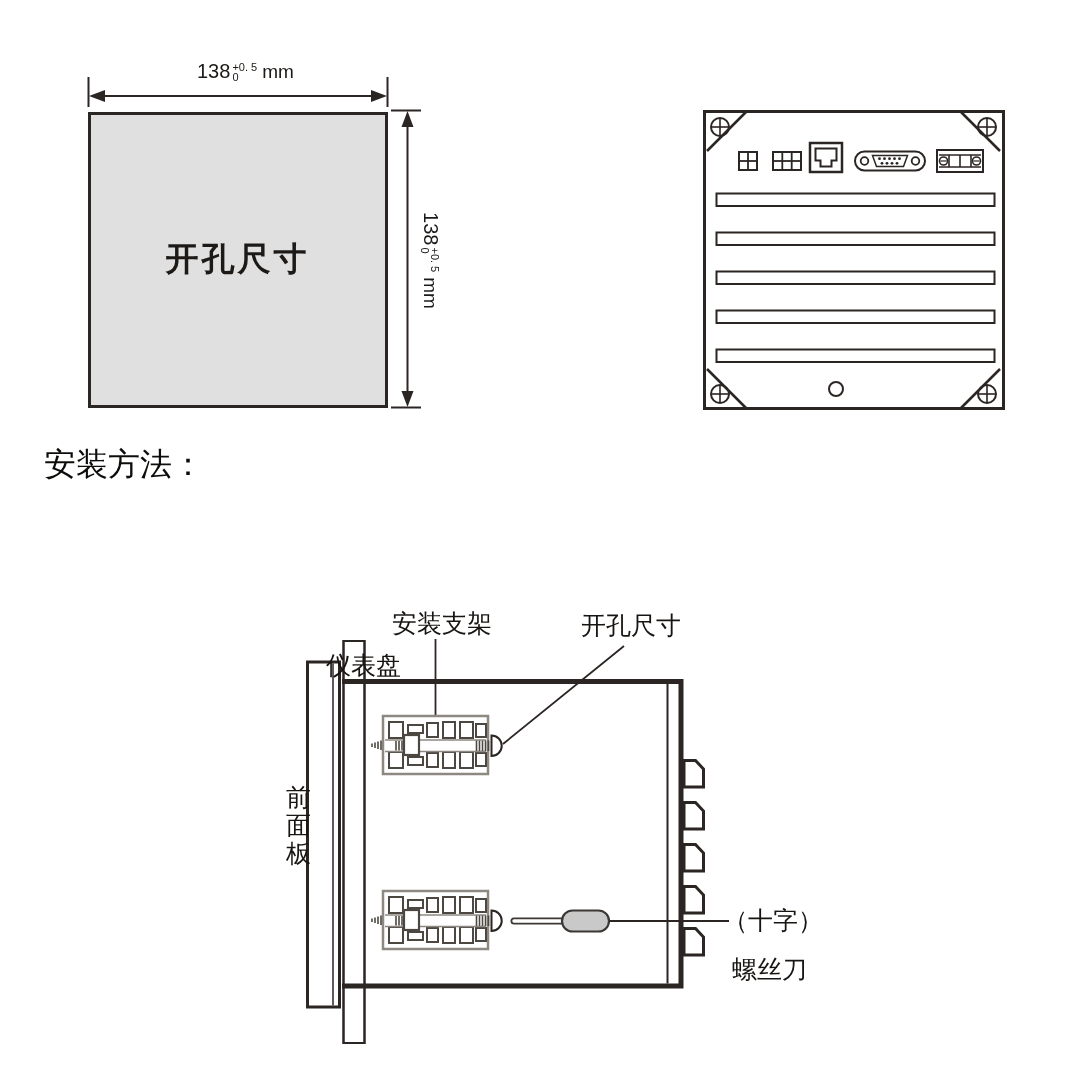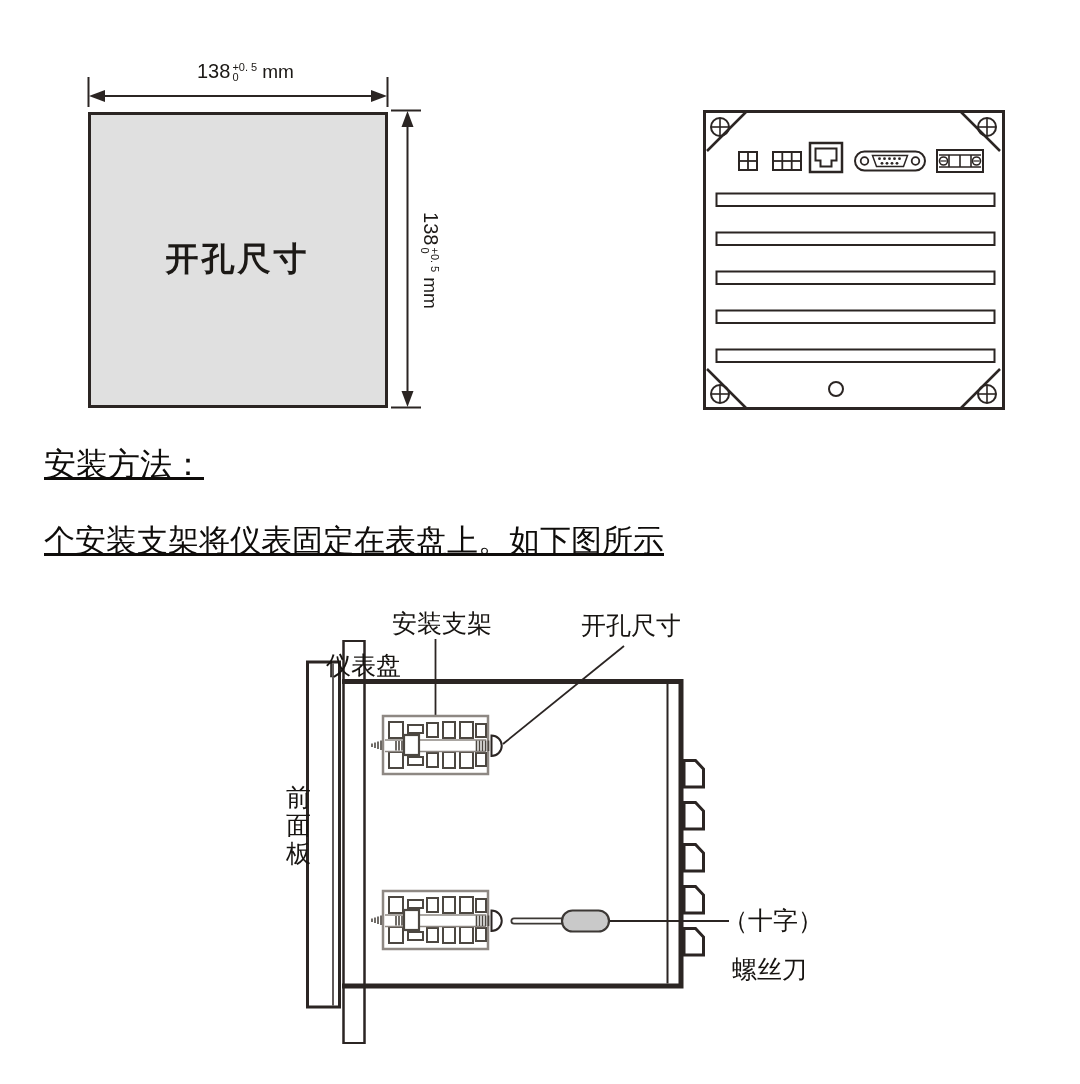--- a/index.html
+++ b/index.html
@@ -16,21 +16,21 @@
   .hd{fill:var(--handle-fill,#c9c9c9);}
   .dim-label{position:absolute;display:flex;align-items:center;
              font-family:"Liberation Sans",sans-serif;font-size:20px;color:#1c1916;white-space:nowrap;}
   .dim-label .tol{display:inline-flex;flex-direction:column;font-size:11px;line-height:10px;margin:0 2px 0 2px;}
   .dim-label .tol i{font-style:normal;}
   .dim-label .unit{margin-left:3px;font-size:19px;}
   .dim-label.vertical{transform:rotate(90deg);transform-origin:center;}
   .cutout-label{position:absolute;left:89px;top:113px;width:297px;height:293px;
                 display:flex;align-items:center;justify-content:center;
                 font-size:33px;font-weight:bold;letter-spacing:3px;color:#1c1916;}
-  .txt{position:absolute;white-space:nowrap;color:#0e0c0a;text-decoration:underline;}
+  .txt{position:absolute;white-space:nowrap;color:#0e0c0a;}
   .heading{left:44px;top:443px;font-size:32px;}
   .bodyline{font-size:31px;}
   .line1{left:44px;top:480px;text-indent:35px;}
   .line2{left:44px;top:520px;}
   .dlabel{position:absolute;font-size:25px;color:#171411;white-space:nowrap;}
   .vtext{width:27px;line-height:28px;word-break:break-all;white-space:normal;text-align:center;margin-left:14px;}
 </style>
 </head>
 <body>
 
@@ -237,21 +237,20 @@
   <div class="dim-label vertical" style="left:382px;top:249px;">
     <span>138</span>
     <span class="tol">
       <i>+0. 5</i>
       <i>0</i>
     </span>
     <span class="unit">mm</span>
   </div>
 
   <div class="txt heading">安装方法：</div>
-  <div class="txt bodyline line2">个安装支架将仪表固定在表盘上。如下图所示</div>
 
   <div class="dlabel" style="left:326px;top:607px;margin-top:42px;">仪表盘</div>
   <div class="dlabel" style="left:392px;top:607px;">安装支架</div>
   <div class="dlabel" style="left:581px;top:609px;">开孔尺寸</div>
   <div class="dlabel vtext" style="left:271px;top:784px;">前面板</div>
   <div class="dlabel" style="left:732px;top:929px;margin-top:24px;">螺丝刀</div>
   <div class="dlabel" style="left:723px;top:904px;">（十字）</div>
 </div>
 
 </body></html>

